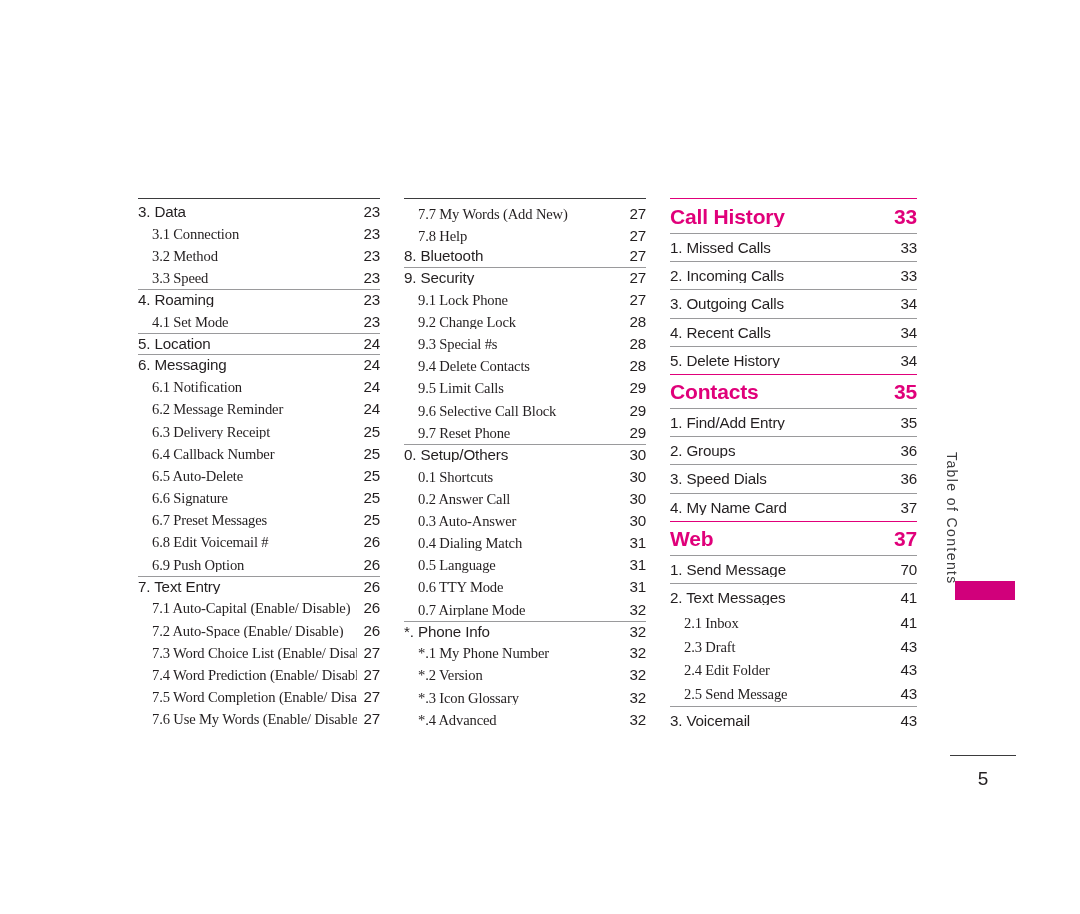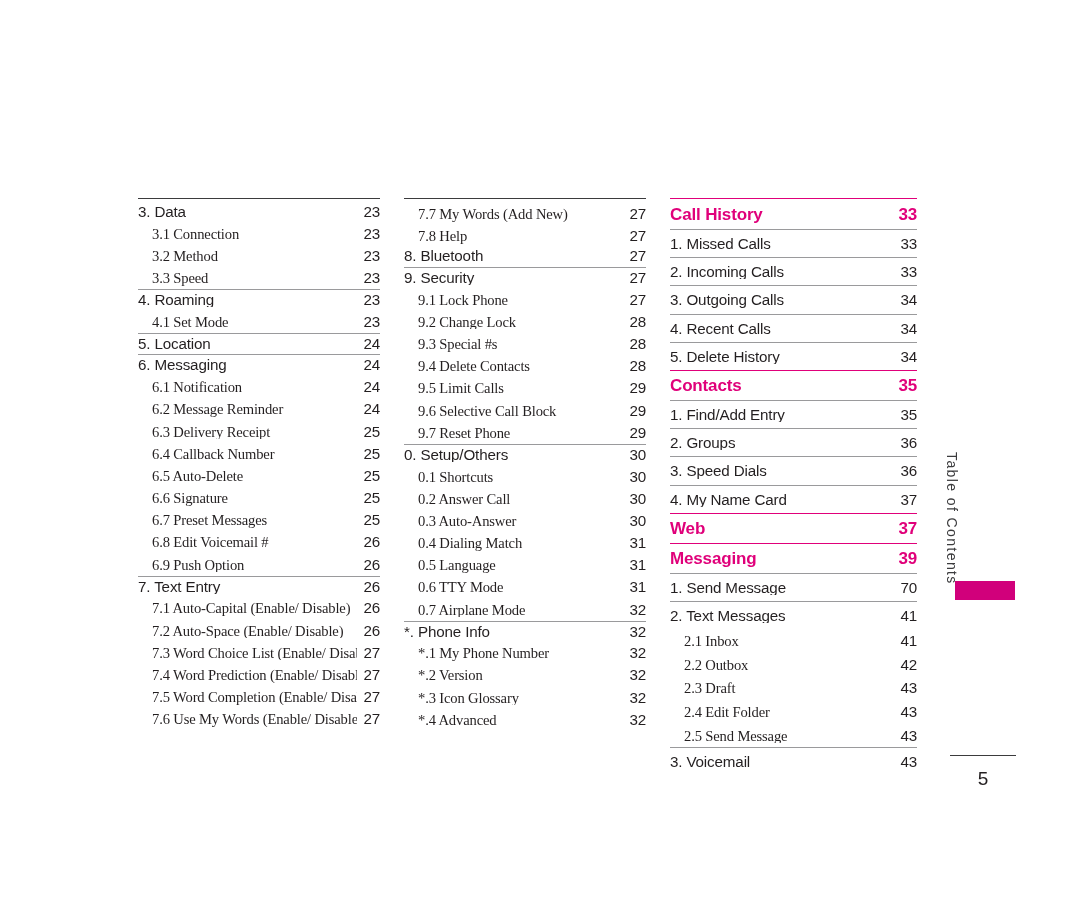--- a/index.html
+++ b/index.html
@@ -84,21 +84,21 @@
   }
   .row.lvl2 .label {
     font-size: 14.6px;
     font-family: Liberation Serif, serif;
   }
 
   
   .row.head {
     color: #e0007a;
     font-weight: bold;
-    font-size: 17px;
+    font-size: 21px;
     padding-top: 6px;
     padding-bottom: 6px;
     border-top: 1.3px solid #e0007a;
   }
   .row.head.first {
     border-top: none;
     padding-top: 3px;
   }
   .row.head .pg {
     font-weight: bold;
@@ -414,39 +414,31 @@
             <span class="pg">36</span>
           </div>
           <div class="row lvl1">
             <span class="label">4. My Name Card</span>
             <span class="pg">37</span>
           </div>
           <div class="row head">
             <span class="label">Web</span>
             <span class="pg">37</span>
           </div>
-          <div class="row head">
-            <span class="label">Messaging</span>
-            <span class="pg">39</span>
-          </div>
           <div class="row lvl1">
             <span class="label">1. Send Message</span>
             <span class="pg">70</span>
           </div>
           <div class="row lvl1">
             <span class="label">2. Text Messages</span>
             <span class="pg">41</span>
           </div>
           <div class="row lvl2">
             <span class="label">2.1 Inbox</span>
             <span class="pg">41</span>
-          </div>
-          <div class="row lvl2">
-            <span class="label">2.2 Outbox</span>
-            <span class="pg">42</span>
           </div>
           <div class="row lvl2">
             <span class="label">2.3 Draft</span>
             <span class="pg">43</span>
           </div>
           <div class="row lvl2">
             <span class="label">2.4 Edit Folder</span>
             <span class="pg">43</span>
           </div>
           <div class="row lvl2">

